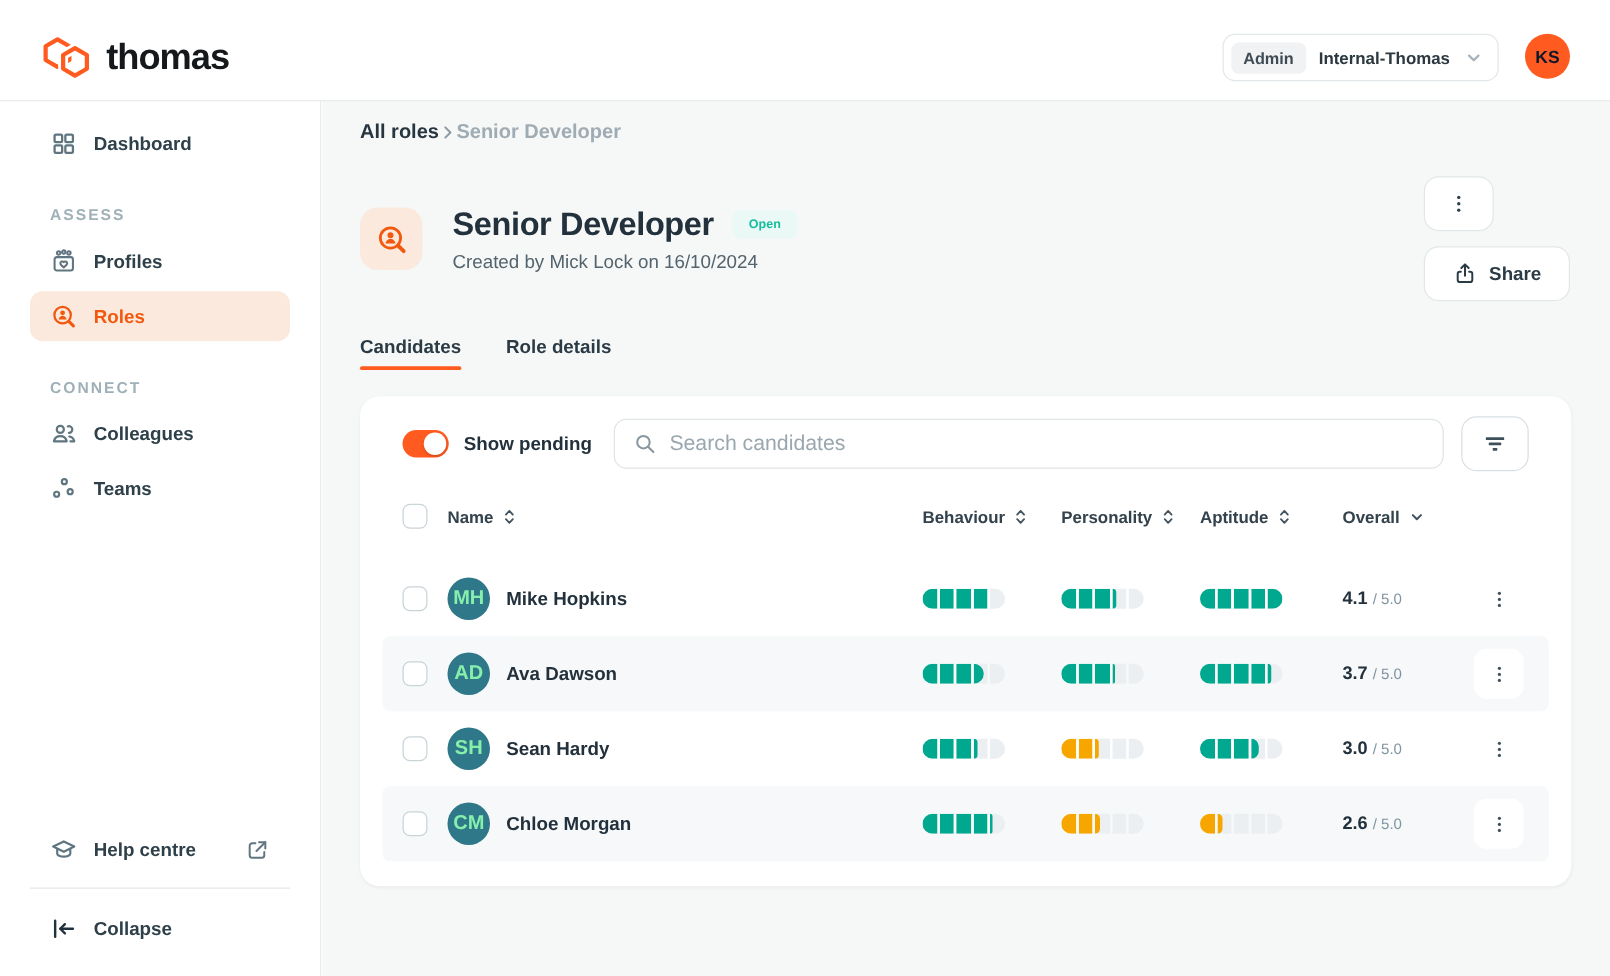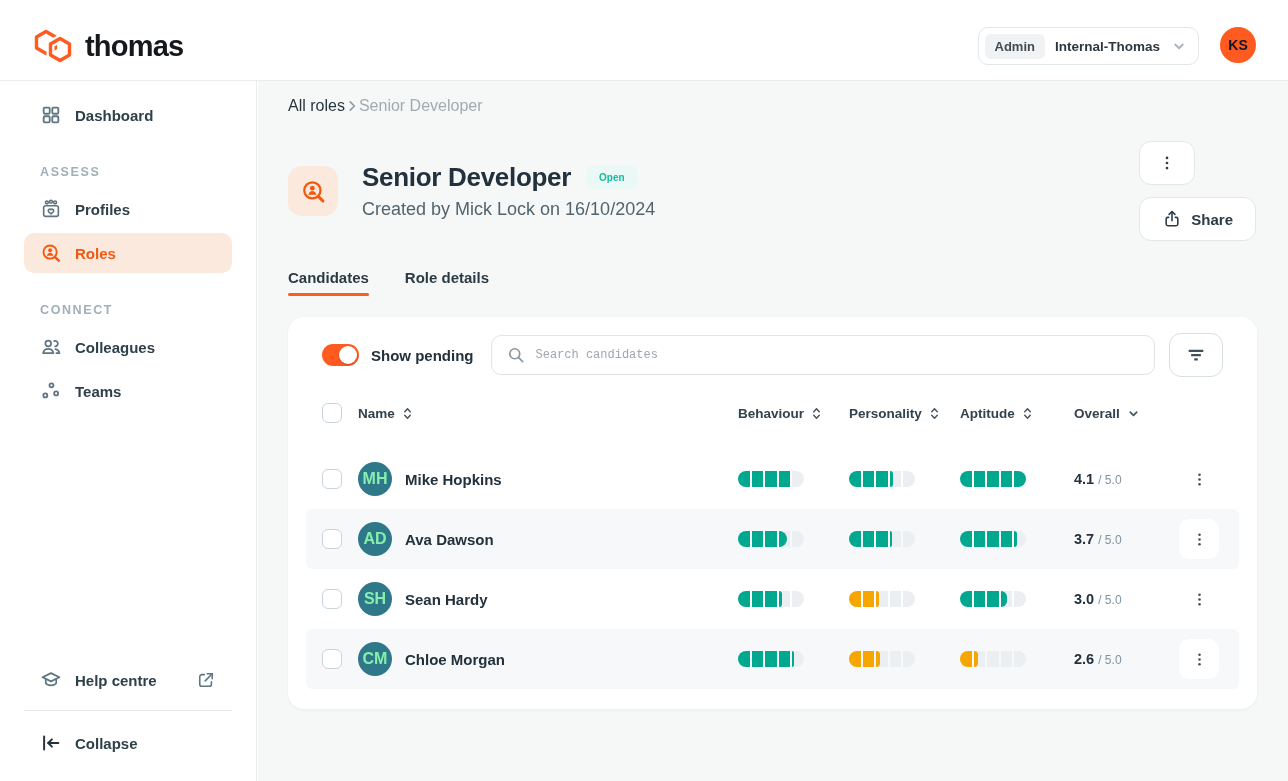--- a/index.html
+++ b/index.html
@@ -37,33 +37,33 @@
   .side-item + .side-item{ margin-top:4px; }
   .side-spacer{ flex:1; }
   .help-row{ display:flex; align-items:center; gap:13px; height:40px; padding:0 16px;
     font-size:15px; font-weight:600; color:#2E4049; cursor:pointer; }
   .help-row .ext{ margin-left:auto; display:flex; }
   .side-divider{ height:1px; background:#E3E8EA; margin:10px 0 12px; }
 
   
   .main{ position:absolute; top:69px; left:258px; right:0; bottom:0; background:var(--page-bg);
     padding:28px 32px 0 30px; overflow:hidden; }
-  .breadcrumb{ display:flex; align-items:center; gap:0; font-size:16px; font-weight:400; }
+  .breadcrumb{ display:flex; align-items:center; gap:0; font-size:16px; font-weight:700; }
   .crumb-root{ color:#273540; cursor:pointer; }
   .crumb-current{ color:#9FACB3; }
 
   .role-header{ margin-top:26px; display:flex; align-items:center; }
   .role-tile{ width:50px; height:50px; border-radius:14px; background:var(--brand-soft);
     display:flex; align-items:center; justify-content:center; }
   .role-title-block{ margin-left:24px; }
   .title-row{ display:flex; align-items:center; gap:15px; }
   .page-title{ font-size:26px; font-weight:800; letter-spacing:-0.3px; color:#22313C; }
   .status-badge{ background:#EAF9F5; color:#16BD9D; font-size:10px; font-weight:700;
     border-radius:7px; padding:6px 13px; }
-  .role-subtitle{ margin-top:6px; font-size:18px; color:#53646E; }
+  .role-subtitle{ margin-top:6px; font-size:15px; color:#53646E; }
   .header-actions{ margin-left:auto; display:flex; gap:12px;flex-direction:column; }
   .icon-btn, .share-btn{ background:#fff; border:1px solid #E2E7E9; border-radius:12px;
     height:44px; display:flex; align-items:center; justify-content:center; cursor:pointer; }
   .icon-btn{ width:56px; }
   .share-btn{ padding:0 22px; gap:9px; font-size:15px; font-weight:700; color:#2B3B45; }
 
   .tabs{ margin-top:28px; display:flex; gap:36px; }
   .tab{ font-size:15px; font-weight:600; color:#2B3B45; padding-bottom:10px; cursor:pointer;
     position:relative; }
   .tab.active::after{ content:""; position:absolute; left:0; right:0; bottom:0; height:3.5px;
@@ -75,22 +75,22 @@
   .toolbar{ display:flex; align-items:center; height:44px; }
   .toggle{ width:37px; height:22px; border-radius:11px; background:#C4CDD2; position:relative;
     cursor:pointer; flex:0 0 auto; }
   .toggle.on{ background:var(--brand); }
   .knob{ position:absolute; top:2px; left:2px; width:18px; height:18px; border-radius:50%;
     background:#fff; box-shadow:0 1px 2px rgba(0,0,0,.2); }
   .toggle.on .knob{ left:auto; right:2px; }
   .toggle-label{ margin-left:12px; font-size:15px; font-weight:700; color:#22313C; white-space:nowrap; }
   .searchbox{ flex:1; margin-left:17px; height:40px; border:1.5px solid #DFE4E7; border-radius:10px;
     background:#fff; display:flex; align-items:center; padding:0 14px; gap:10px; }
-  .searchbox input{ border:none; outline:none; flex:1; font-size:12px; color:#701a75;
-    font-family:Liberation Mono, monospace; background:transparent; }
+  .searchbox input{ border:none; outline:none; flex:1; font-size:17px; color:#701a75;
+    font-family:Liberation Sans, sans-serif; background:transparent; }
   .searchbox input::placeholder{ color:#9AA7AE; }
   .filter-btn{ margin-left:14px; width:54px; height:44px; border:1.5px solid #D9E0E3;
     border-radius:12px; background:#fff; display:flex; align-items:center; justify-content:center;
     cursor:pointer; }
 
   .grid-row{ display:grid; grid-template-columns:36px 1fr 111px 111px 114px 105px 44px;
     align-items:center; }
   .table-header{ margin-top:18px; height:36px; }
   .col-label{ display:flex; align-items:center; gap:7px; font-size:13.5px; font-weight:700;
     color:#33424C; cursor:pointer; }

